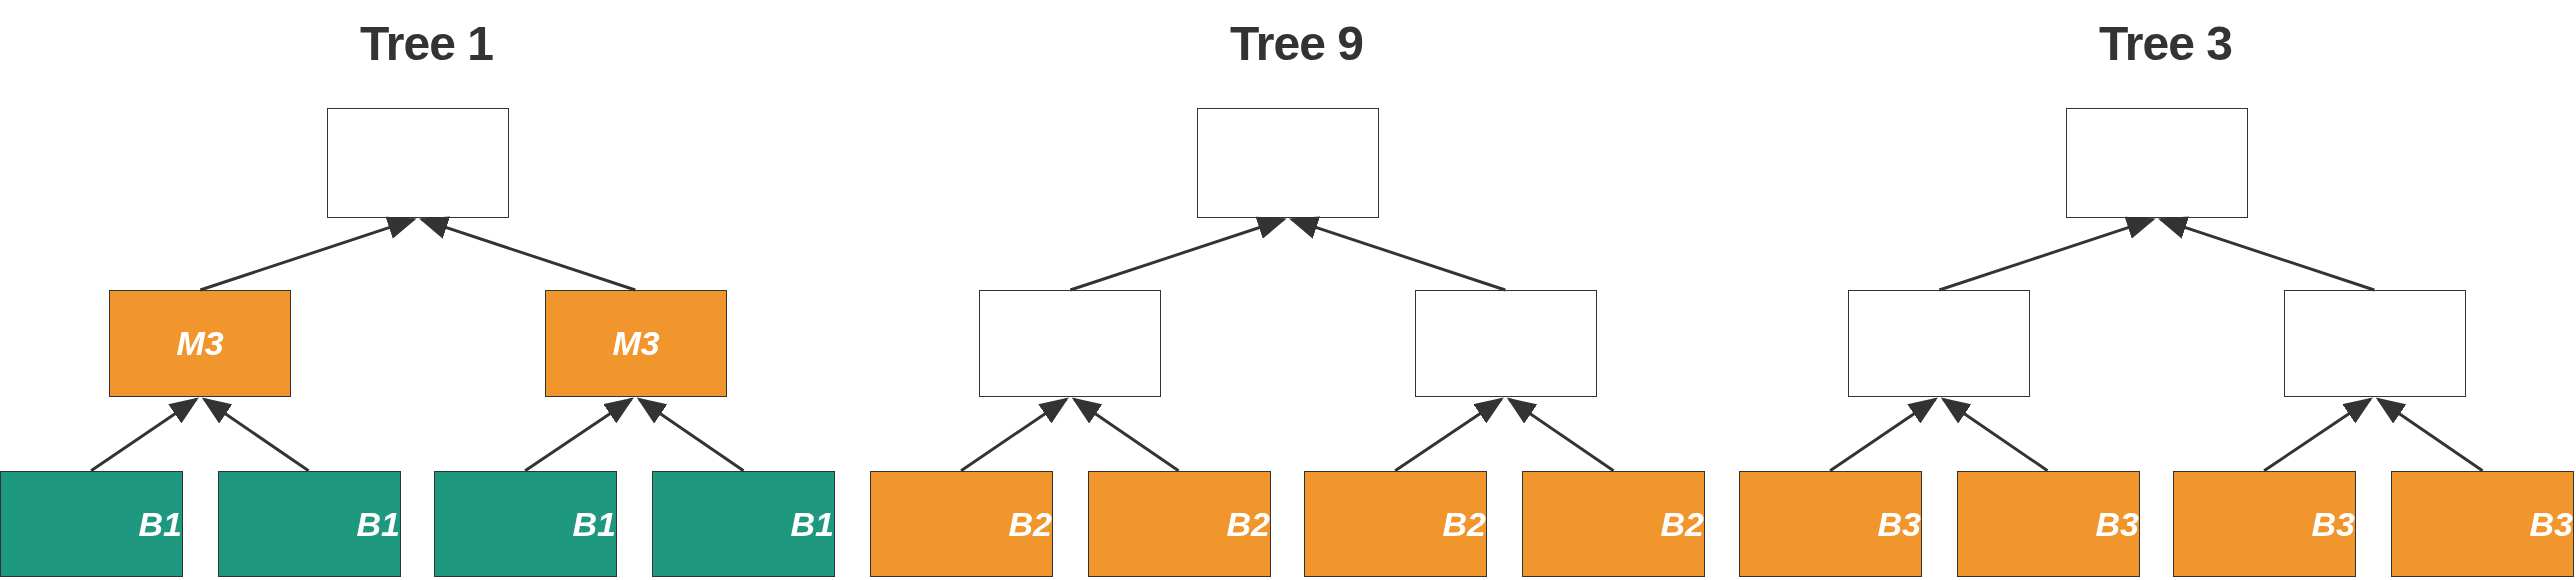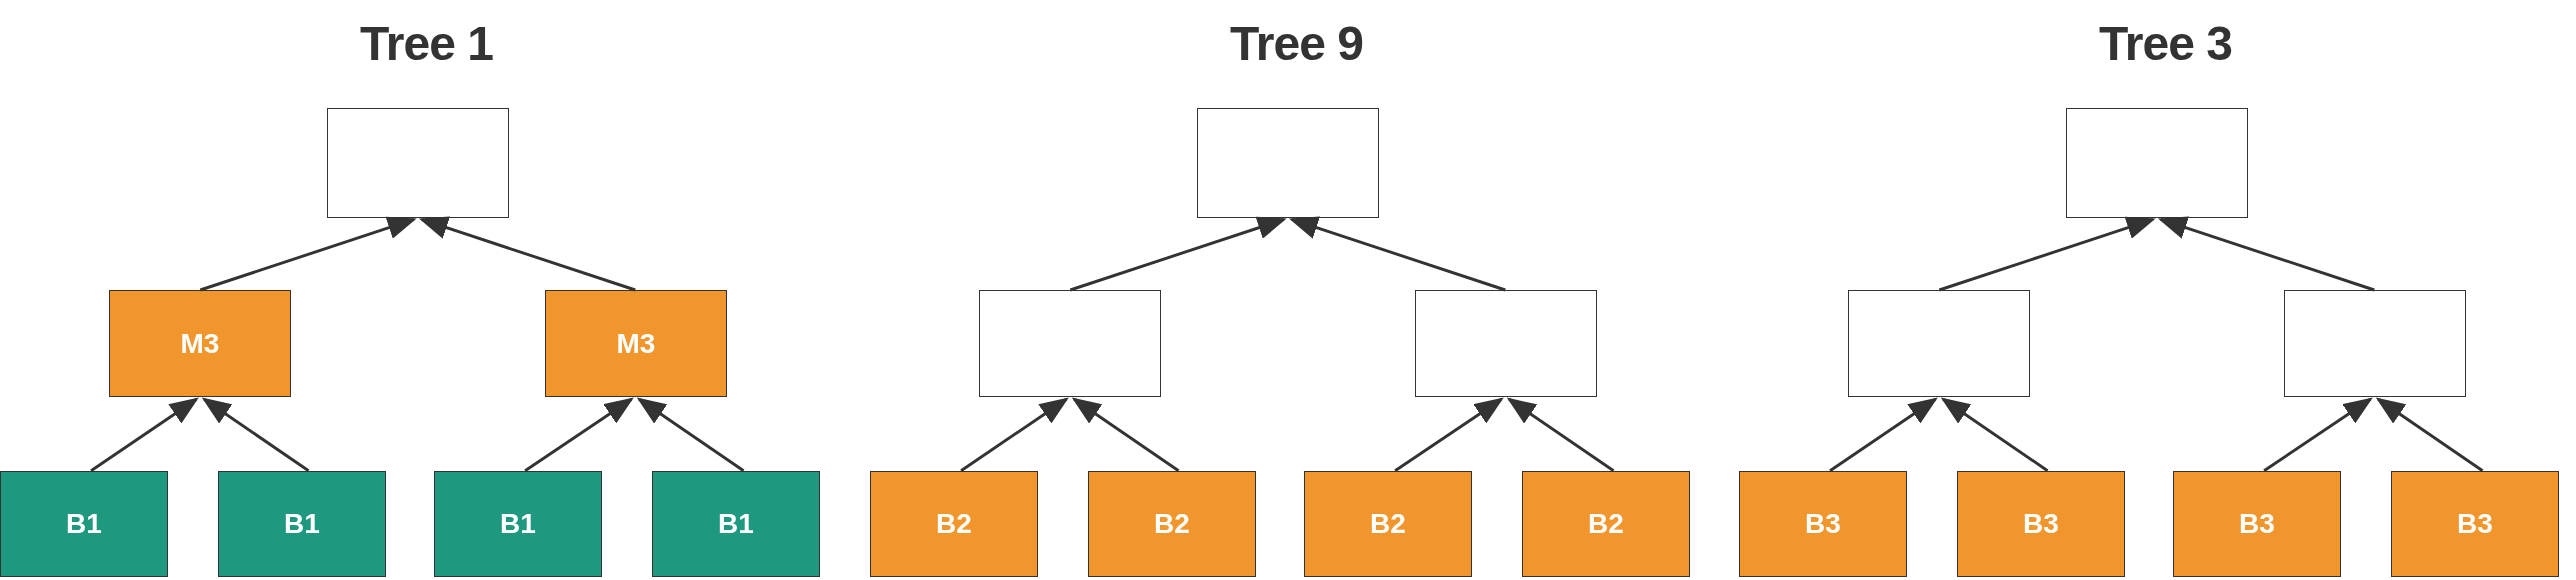--- a/index.html
+++ b/index.html
@@ -35,28 +35,29 @@
   .node {
     position: absolute;
     box-sizing: border-box;
     border: 1.9px solid var(--border, #333333);
     background: #ffffff;
     display: flex;
     align-items: center;
     justify-content: center;
   }
   .node-label {
-    font-size: 28px;
+    font-size: 34px;
     font-weight: bold;
     color: var(--label, #ffffff);
+    font-style: italic;
   }
   .root-node  { left: 327px; top: 108px; width: 182px; height: 110px; }
   .mid-node-1 { left: 109px; top: 290px; width: 182px; height: 107px; }
   .mid-node-2 { left: 545px; top: 290px; width: 182px; height: 107px; }
-  .leaf-node  { top: 471px; width: 168px; height: 106px; }
+  .leaf-node  { top: 471px; width: 183px; height: 106px; justify-content: flex-end; }
   .leaf-1 { left: 0; }
   .leaf-2 { left: 218px; }
   .leaf-3 { left: 434px; }
   .leaf-4 { left: 652px; }
   .arrows {
     position: absolute;
     left: 0; top: 0;
     width: 853px;
     height: 580px;
     pointer-events: none;

